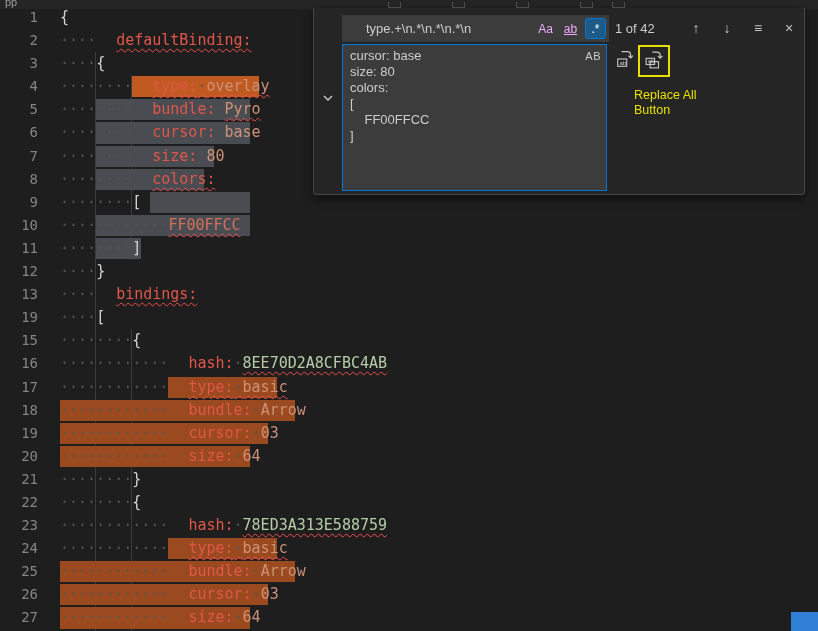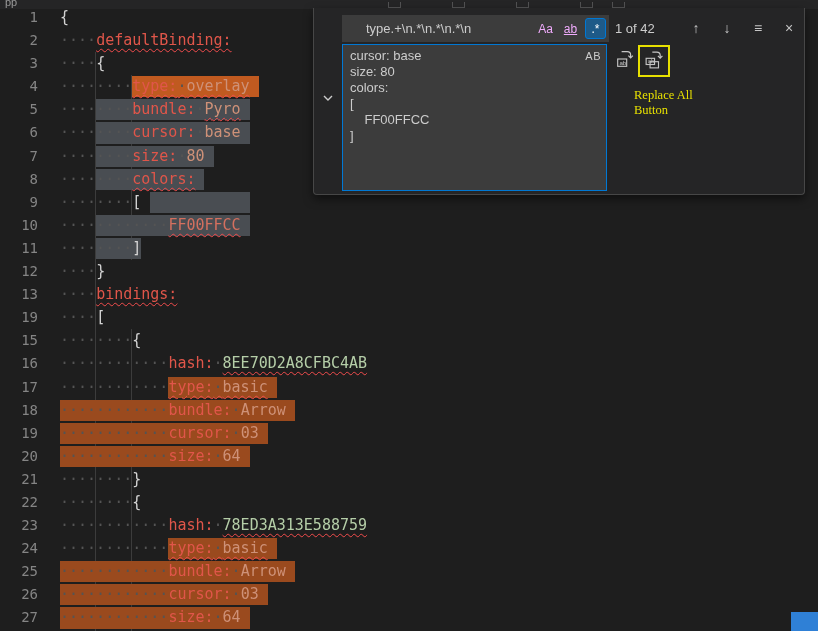--- a/index.html
+++ b/index.html
@@ -22,21 +22,21 @@
   .guide{position:absolute;width:1px;background:#3c3c3c;}
   .g1{left:calc(4ch - 1px);top:52px;height:579px;}
   .g2a{left:calc(8ch - 1px);top:75px;height:185px;}
   .g2b{left:calc(8ch - 1px);top:329px;height:302px;}
   .row{position:relative;height:23.1px;white-space:pre;}
   .hl{position:absolute;top:1px;bottom:1px;}
   .hl.current{background:var(--current-match,#c05a20);}
   .hl.match{background:var(--find-match,#9a4a1e);}
   .hl.sel{background:var(--sel-highlight,#494d52);}
   .txt{position:relative;}
-  .tok.key{color:var(--key,#e0564a);} .tok.val{color:var(--val,#ce9178);}
+  .tok.key{color:var(--key,#e0564a);margin-left:20px;} .tok.val{color:var(--val,#ce9178);}
   .tok.num{color:var(--num,#ce9178);text-align:center;} .tok.hex{color:var(--hex,#b5cea8);margin-top:16px;}
   .tok.hexword{color:var(--hexword,#d4705f);} .tok.punct{color:var(--punct,#d4d4d4);}
   .tok.ws{color:var(--ws,#545454);}
   .sq{text-decoration-line:underline;text-decoration-style:wavy;
       text-decoration-color:var(--squiggle,#f14c4c);text-decoration-thickness:1px;text-underline-offset:3px;}
 
   
   .find-widget{position:absolute;left:313px;top:8px;width:492px;height:187px;
     background:var(--widget-bg,#252526);border:1px solid var(--widget-border,#474747);border-top:none;
     border-radius:0 0 4px 4px;box-shadow:0 4px 10px rgba(0,0,0,.5);z-index:5;box-sizing:border-box;
@@ -60,21 +60,21 @@
     border:1px solid var(--focus-border,#0078d4);box-sizing:border-box;}
   .replace-text{position:absolute;left:7px;top:3px;right:26px;bottom:3px;font-size:13px;line-height:16px;
     color:#cccccc;white-space:pre;overflow:hidden;}
   .ab{position:absolute;right:5px;top:5px;background:none;border:none;color:#cccccc;font-size:11px;
     letter-spacing:.5px;padding:0;cursor:pointer;}
   .rep-btn{width:25px;height:25px;background:none;border:none;padding:2px;cursor:pointer;}
   .btn-replace{position:absolute;left:270px;top:4px;}
   .yellow-box{position:absolute;left:296px;top:1px;width:32px;height:32px;border:2px solid var(--annotation-yellow,#e7e000);
     box-sizing:border-box;display:flex;align-items:center;justify-content:center;}
   .annotation{position:absolute;left:292px;top:44px;color:var(--annotation-yellow,#e7e000);
-    font-size:12.5px;line-height:15px;white-space:nowrap;font-family:Liberation Serif, serif;}
+    font-size:12.5px;line-height:15px;white-space:nowrap;}
 
   .blue-corner{position:absolute;right:0;bottom:0;width:27px;height:19px;background:var(--blue-corner,#2f80d6);z-index:3;}
 </style>
 </head>
 <body>
 
 <div class="screen">
 
   <div class="editor">
     <div class="gutter">

